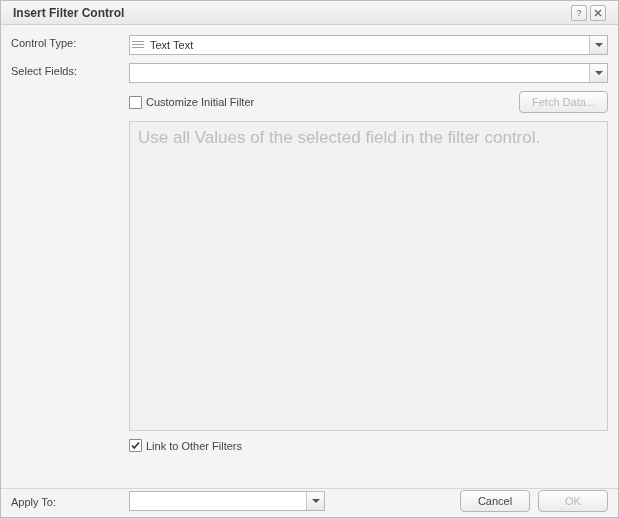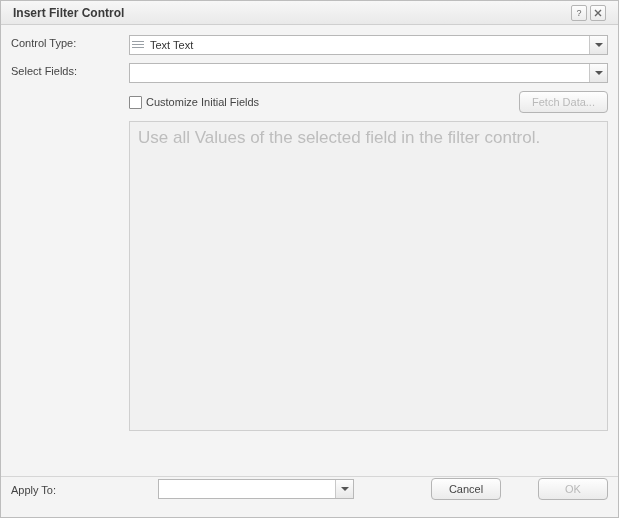--- a/index.html
+++ b/index.html
@@ -131,28 +131,27 @@
   .textarea-box {
     border: 1px solid #cfcfcf;
     background: #f1f1f1;
     height: 310px;
     padding: 6px 8px;
     color: #bdbdbd;
     font-size: 17px;
   }
   .footer {
     position: absolute;
-    left: 0; right: 0; bottom: 16px;
+    left: 0; right: 0; bottom: 4px;
     height: 25px;
     border-top: 1px solid #d6d6d6;
     display: flex;
     align-items: center;
     padding: 0 10px;
     background: #f4f4f4;
-    gap: 29px;
   }
   .footer .label-col {
     width: 118px;
   }
   .footer .combo {
     width: 196px;
   }
   .footer-spacer { flex: 1; }
   .footer .btn { margin-left: 8px; min-width: 70px; }
   .list-icon-lines {
@@ -226,35 +225,45 @@
           </span>
         </div>
       </div>
     </div>
 
     <div class="row" style="margin-top:4px;">
       <div class="label-col"></div>
       <div class="field-col" style="display:flex;align-items:center;">
         <div class="check-row" style="flex:1;">
           <span class="chk"></span>
-          <span style="color:#444;">Customize Initial Fields</span>
+          <span style="color:#444;">Customize Initial Filter</span>
         </div>
         <div class="btn disabled">Fetch Data...</div>
       </div>
     </div>
 
     <div class="row">
       <div class="label-col"></div>
       <div class="field-col">
         <div class="textarea-box">Use all Values of the selected field in the filter control.</div>
       </div>
     </div>
 
     <div class="row" style="margin-top:2px;">
       <div class="label-col"></div>
+      <div class="field-col">
+        <div class="check-row">
+          <span class="chk">
+            <svg width="11" height="11" viewBox="0 0 11 11">
+                <path d="M2 5.5 L4.2 8 L9 2.5" stroke="#333" stroke-width="1.6" fill="none"></path>
+              </svg>
+          </span>
+          <span style="color:#444;">Link to Other Filters</span>
+        </div>
+      </div>
     </div>
 
   </div>
 
   <div class="footer">
     <div class="label-col">Apply To:</div>
     <div class="combo">
       <span class="txt"></span>
       <span class="arrow">
         <svg width="8" height="5" viewBox="0 0 8 5">

